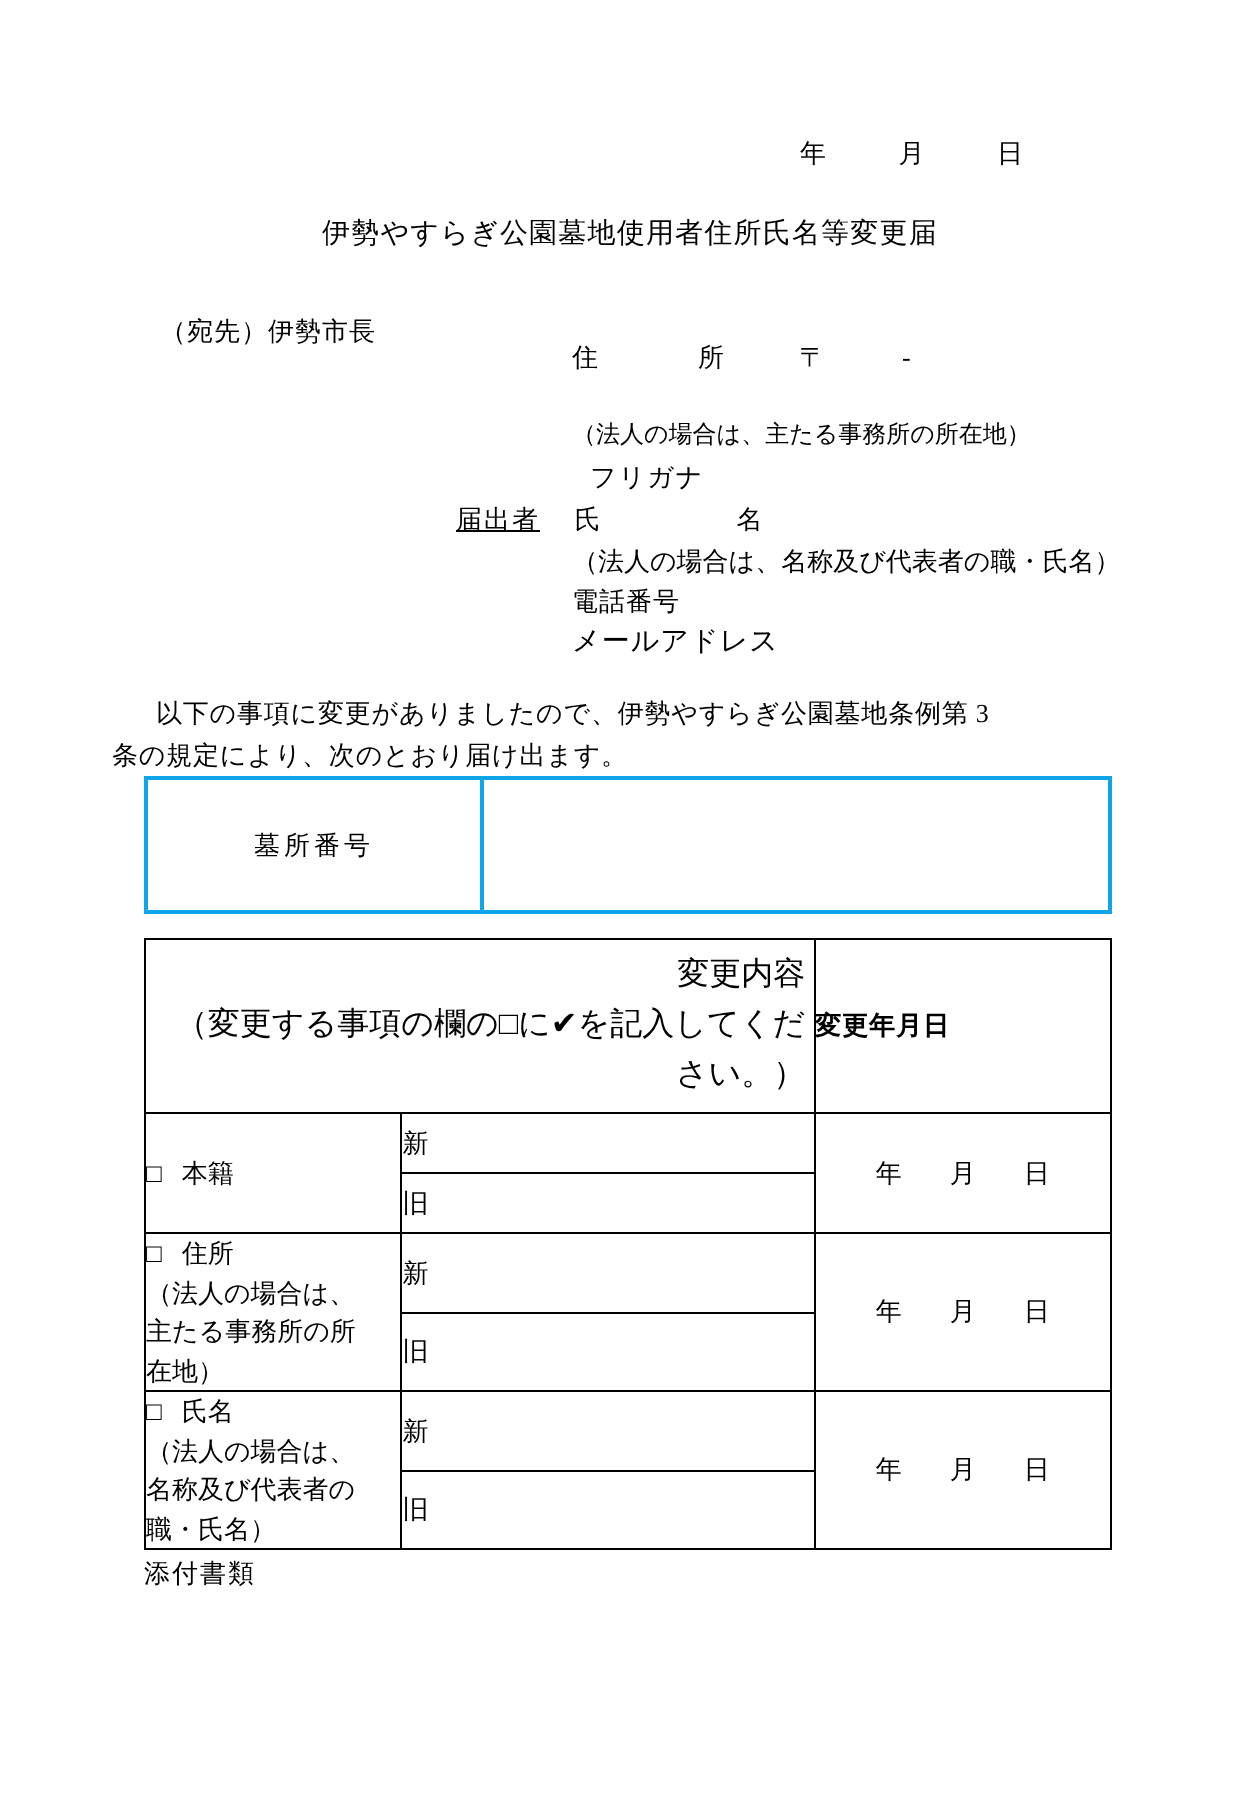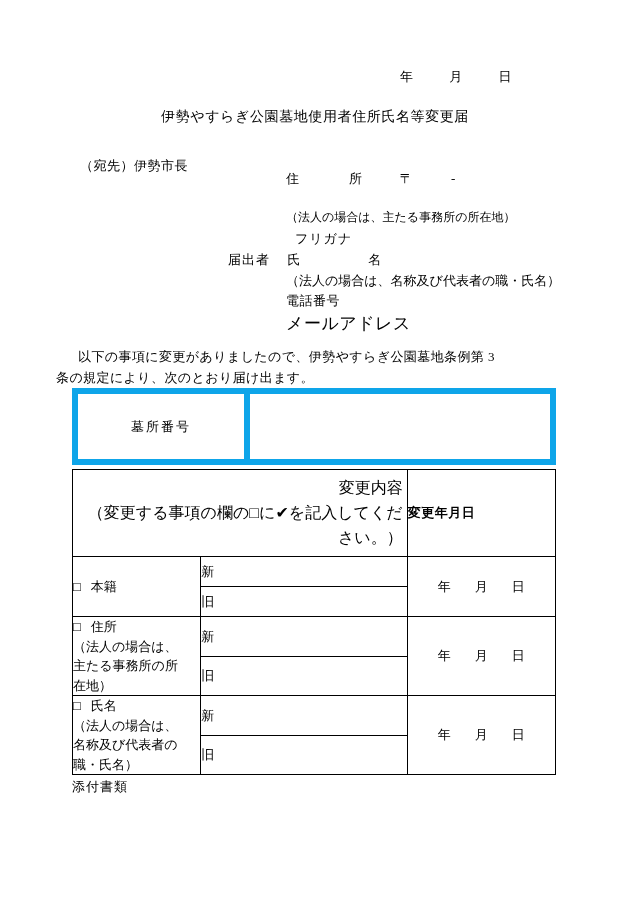--- a/index.html
+++ b/index.html
@@ -84,40 +84,40 @@
     top: 230px;
     font-size: 13px;
     letter-spacing: 1px;
   }
   .applicant-name {
     position: absolute;
     left: 228px;
     top: 251px;
     font-size: 13px;
   }
-  .applicant-name .who { letter-spacing: 1px; }
+  .applicant-name .who { letter-spacing: 1px; text-decoration: underline; }
   .applicant-name .nm { margin-left: 14px; letter-spacing: 14px; }
   .note-corp2 {
     position: absolute;
     left: 286px;
     top: 272px;
     font-size: 13px;
   }
   .tel {
     position: absolute;
     left: 286px;
     top: 292px;
     font-size: 13px;
     letter-spacing: 0.5px;
   }
   .mail {
     position: absolute;
     left: 286px;
     top: 312px;
-    font-size: 17px;
+    font-size: 14px;
     letter-spacing: 0.5px;
     text-align: right;
   }
 
   
   .para {
     position: absolute;
     left: 56px;
     top: 347px;
     width: 510px;
@@ -132,21 +132,21 @@
     border-collapse: collapse;
     font-size: 13px;
   }
   .tbl1 {
     position: absolute;
     left: 72px;
     top: 388px;
     width: 484px;
   }
   .tbl1 td {
-    border: 6px solid #0ea5e9;
+    border: 2px solid #0ea5e9;
     height: 31px;
     padding: 17px 6px;
   }
   .tbl1 td.lbl {
     width: 154px;
     text-align: center;
     letter-spacing: 2px;
   }
 
   

